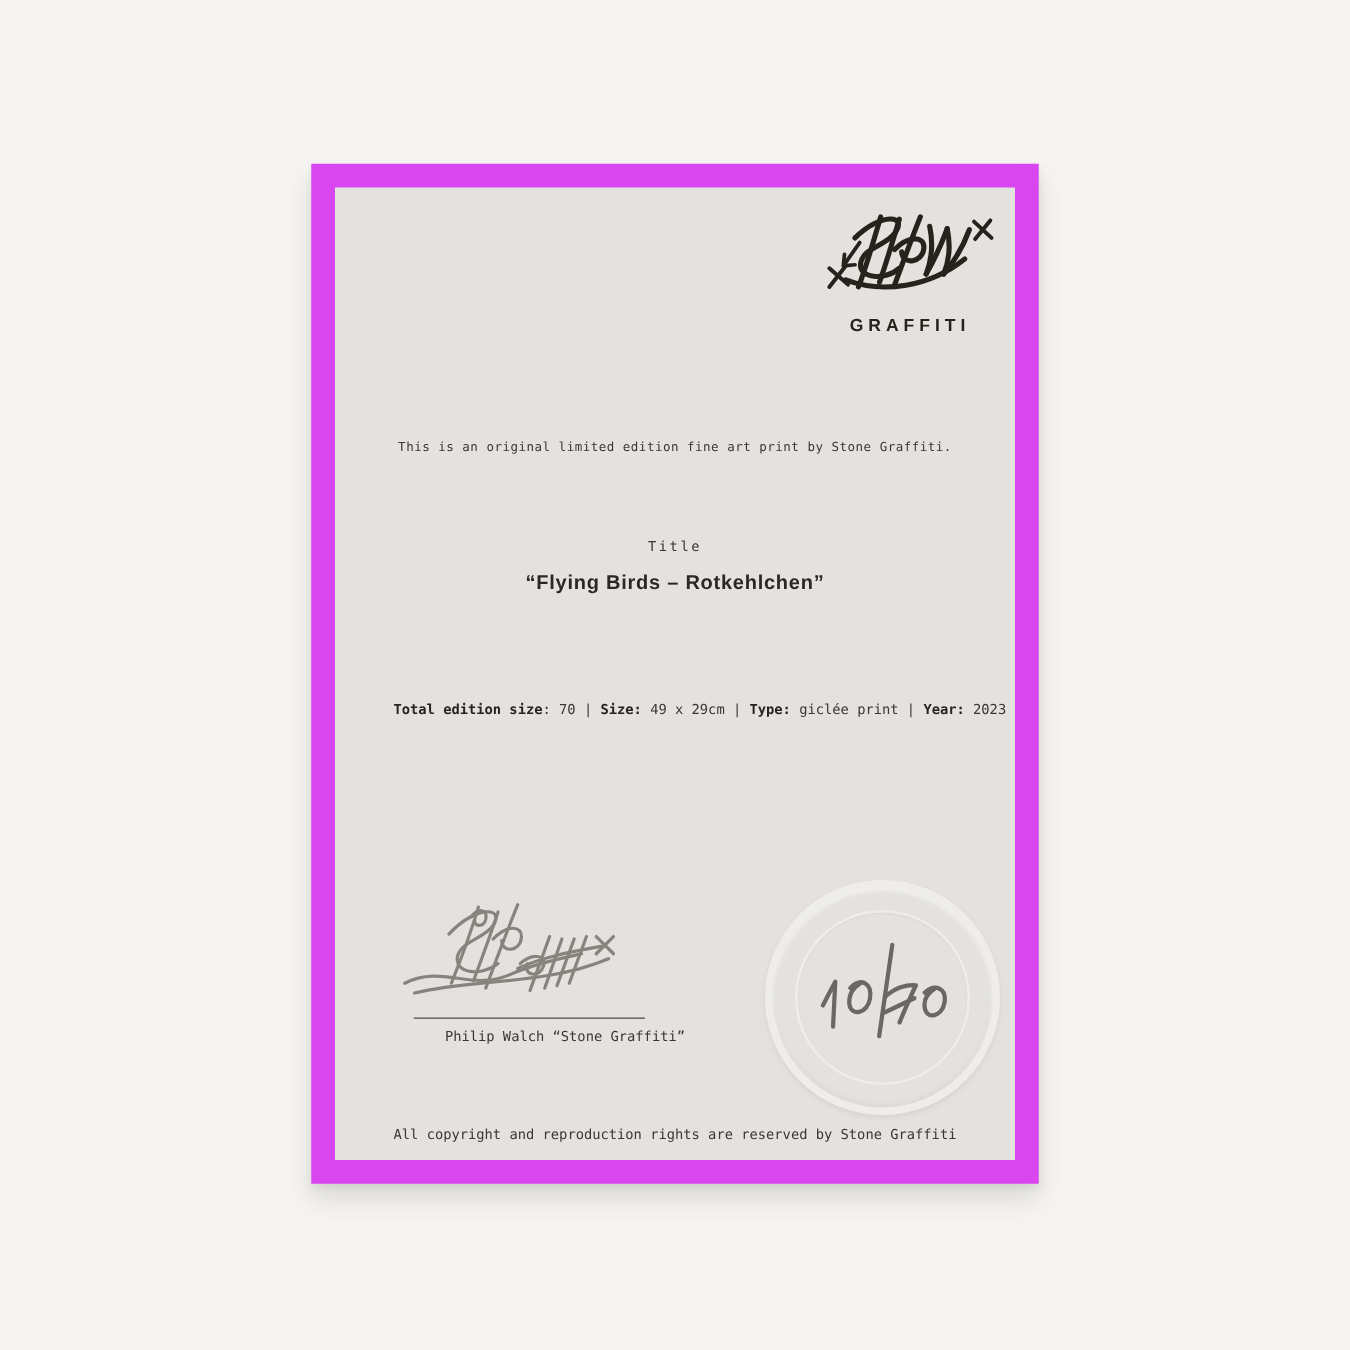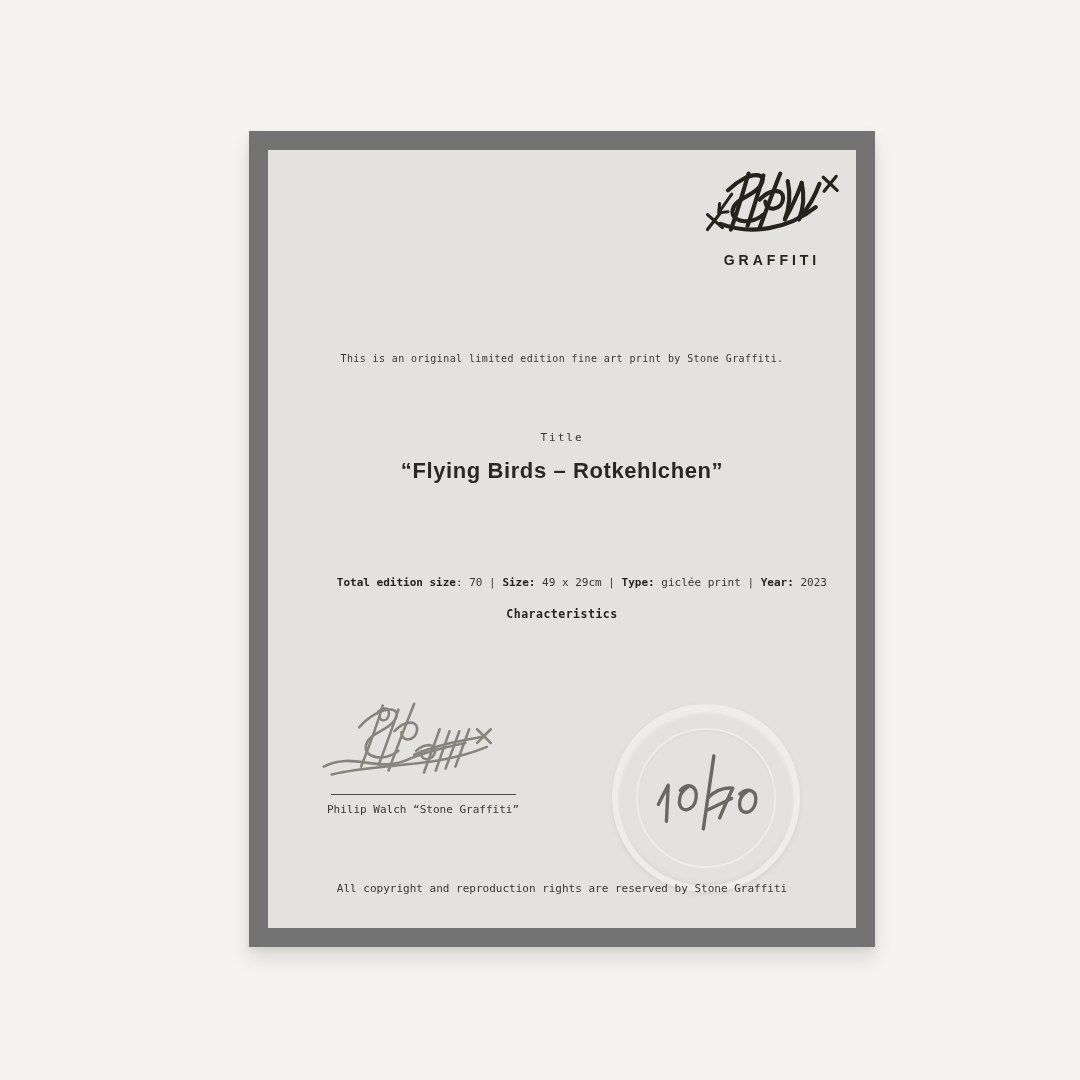--- a/index.html
+++ b/index.html
@@ -5,22 +5,22 @@
   * { margin:0; padding:0; box-sizing:border-box; }
   html,body { width:1080px; height:1080px; }
   body {
     background:#f5f4f1;
     position:relative;
     font-family:"DejaVu Sans Mono", "Liberation Mono", monospace;
     color:#2d2a26;
     overflow:hidden;
   }
   .card {
-    position:absolute; left:249px; top:131px; width:626px; height:816px;
-    background:#737373;
+    position:absolute; left:249px; top:131px; width:582px; height:816px;
+    background:#d946ef;
     box-shadow:0 12px 18px rgba(70,67,62,0.14), 0 3px 6px rgba(70,67,62,0.08);
   }
   .panel {
     position:absolute; left:19px; top:19px; right:19px; bottom:19px;
     background:#e4e2df;
   }
   .abs-center { position:absolute; left:0; width:100%; text-align:center; }
 
   
   .logo { position:absolute; top:16px; right:16px; width:140px; text-align:center; }
@@ -37,32 +37,32 @@
     font-weight:bold; font-style:italic;
     font-size:30px; letter-spacing:1px;
     color:#2b2824;
   }
   .intro { top:203px; font-size:10px; letter-spacing:0.4px; color:#3a3733; }
 
   .title-label { top:281px; font-size:11px; letter-spacing:2px; color:#3a3733; }
   .artwork-title {
     top:308px;
     font-family:"Liberation Sans", sans-serif;
-    font-weight:bold; font-size:22px; letter-spacing:0.6px;
+    font-weight:bold; font-size:16px; letter-spacing:0.6px;
     color:#2b2824;
   }
 
-  .edition-line { top:413px; font-size:11px; white-space:pre; color:#3a3733; }
+  .edition-line { top:398px; font-size:11px; white-space:pre; color:#3a3733; }
   .edition-line b { color:#272420; }
 
   .char-heading { top:457px; font-size:11.5px; font-weight:bold; letter-spacing:0.5px; color:#272420; }
   .characteristics { top:477px; font-size:11px; line-height:19.5px; color:#3a3733; }
 
   
-  .signature { position:absolute; left:30px; top:538px; width:250px; text-align:center; }
+  .signature { position:absolute; left:30px; top:558px; width:250px; text-align:right; }
   .signature svg { display:block; width:212px; height:110px; margin:0 auto; }
   .sig-line { border-top:1px solid #4f4c47; width:185px; margin:-4px auto 8px auto; }
   .sig-name { font-size:11px; color:#3a3733; }
 
   
   .stamp { position:absolute; left:344px; top:554px; width:188px; height:188px; }
   .ring-outer {
     position:absolute; inset:0; border-radius:50%;
     border:6px solid rgba(247,245,242,0.6);
     box-shadow:0 2px 4px rgba(186,182,175,0.35),
@@ -71,21 +71,21 @@
   }
   .ring-inner {
     position:absolute; inset:24px; border-radius:50%;
     border:2px solid rgba(247,245,242,0.55);
     box-shadow:inset 0 1px 2px rgba(186,182,175,0.2);
   }
   .edition-svg { position:absolute; left:24px; top:46px; width:140px; height:96px; }
 
   
   .footer-links { top:731px; font-size:11px; font-weight:bold; letter-spacing:0.5px; color:#272420; }
-  .footer-copy { top:732px; font-size:11px; color:#3a3733;text-align:center; }
+  .footer-copy { top:751px; font-size:11px; color:#3a3733;text-align:center; }
 </style>
 </head>
 <body>
 
 <div class="card">
   <div class="panel">
 
     <div class="logo">
       <svg viewBox="0 0 150 92" fill="none" stroke="#26231d" stroke-linecap="round" stroke-linejoin="round">
         <g stroke-width="3.4">
@@ -115,21 +115,20 @@
 
     <div class="abs-center title-label">Title</div>
 
     <div class="abs-center intro">This is an original limited edition fine art print by Stone Graffiti.</div>
     <div class="abs-center artwork-title">“Flying Birds – Rotkehlchen”</div>
 
     <div class="abs-center edition-line">
       <b>Total edition size</b><span>: 70</span><span> | </span><b>Size:</b><span> 49 x 29cm</span><span> | </span><b>Type:</b><span> giclée print</span><span> | </span><b>Year:</b><span> 2023</span>
     </div>
 
-    <div class="abs-center char-heading">Characteristics</div>
 
     <div class="signature">
       <svg viewBox="0 0 210 112" fill="none" stroke="#7e7a74" stroke-width="2.6" stroke-linecap="round" stroke-linejoin="round" opacity="0.9">
         <path d="M40 40 C62 16 86 18 76 33 C68 44 50 46 47 58 C44 72 66 75 80 64"></path>
         <path d="M64 18 C58 38 50 60 42 80"></path>
         <path d="M80 22 C74 40 66 62 60 78"></path>
         <path d="M76 44 C86 33 100 32 99 43 C98 54 83 56 83 45"></path>
         <path d="M96 16 C88 36 78 62 70 84"></path>
         <path d="M4 80 C36 64 58 88 92 72 C110 64 130 60 148 56"></path>
         <path d="M12 88 C60 76 118 82 170 60"></path>

